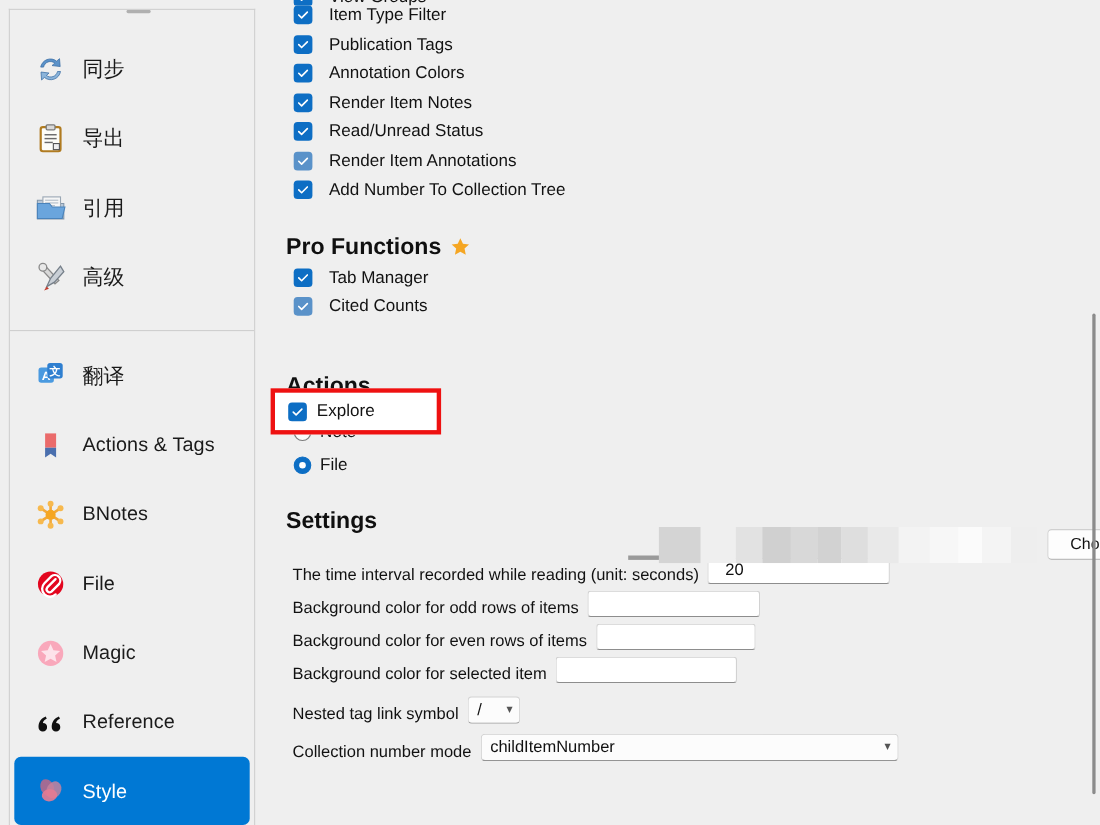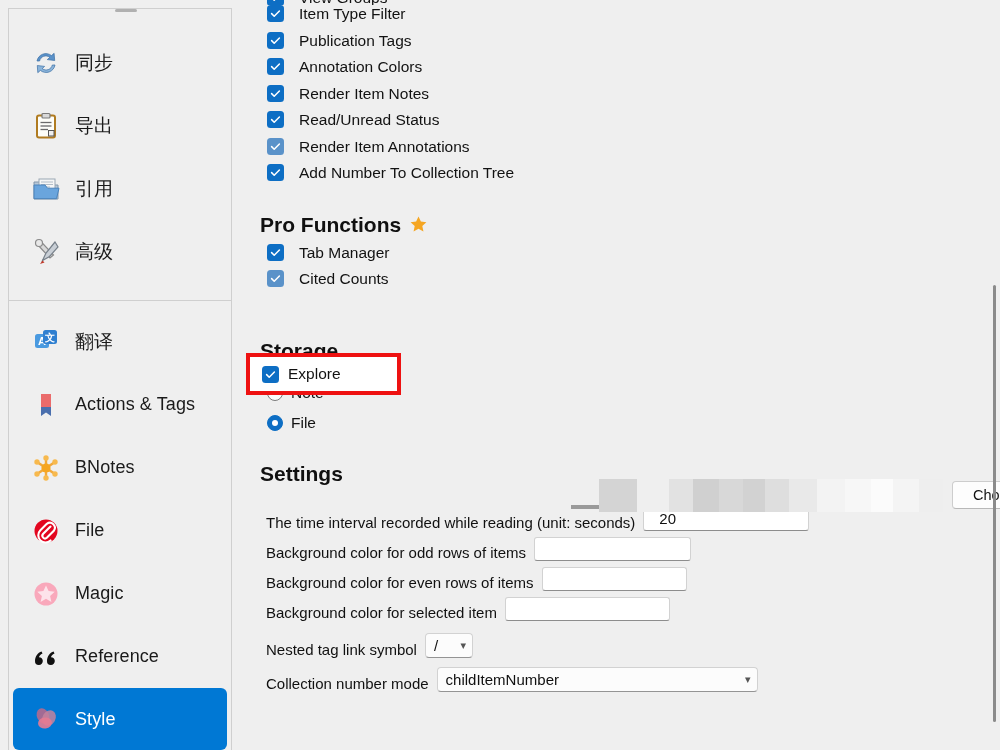--- a/index.html
+++ b/index.html
@@ -507,21 +507,21 @@
                 <path d="M1.6 5.6l2.6 2.6L9.4 3" fill="none" stroke="#fff" stroke-width="1.5" stroke-linecap="round" stroke-linejoin="round"></path>
               </svg>
           </span>
           <span class="chk-lbl">Cited Counts</span>
         </div>
 
         <div style="height:35px;"></div>
       </div>
 
       <div class="sec-head" style="margin-top:7px;">
-        <span>Storage</span>
+        <span>Actions</span>
       </div>
 
       <div style="margin-top:15px;">
         <div class="radio-row">
           <span class="radio"></span>
           <span class="radio-lbl">Note</span>
         </div>
         <div class="radio-row">
           <span class="radio on"></span>
           <span class="radio-lbl">File</span>
@@ -557,21 +557,21 @@
         <div class="set-row" style="margin-top:9px;">
           <span class="set-lbl">Nested tag link symbol</span>
           <span class="selinput" style="width:48px;">
             <span>/</span>
             <span class="caret">▾</span>
           </span>
         </div>
 
         <div class="set-row" style="margin-top:6px;">
           <span class="set-lbl">Collection number mode</span>
-          <span class="selinput" style="width:321px;">
+          <span class="selinput" style="width:380px;">
             <span>childItemNumber</span>
             <span class="caret">▾</span>
           </span>
         </div>
       </div>
     </div>
 
     <div id="hl-box"></div>
     <div id="hl-inner">
       <span class="cbox">

